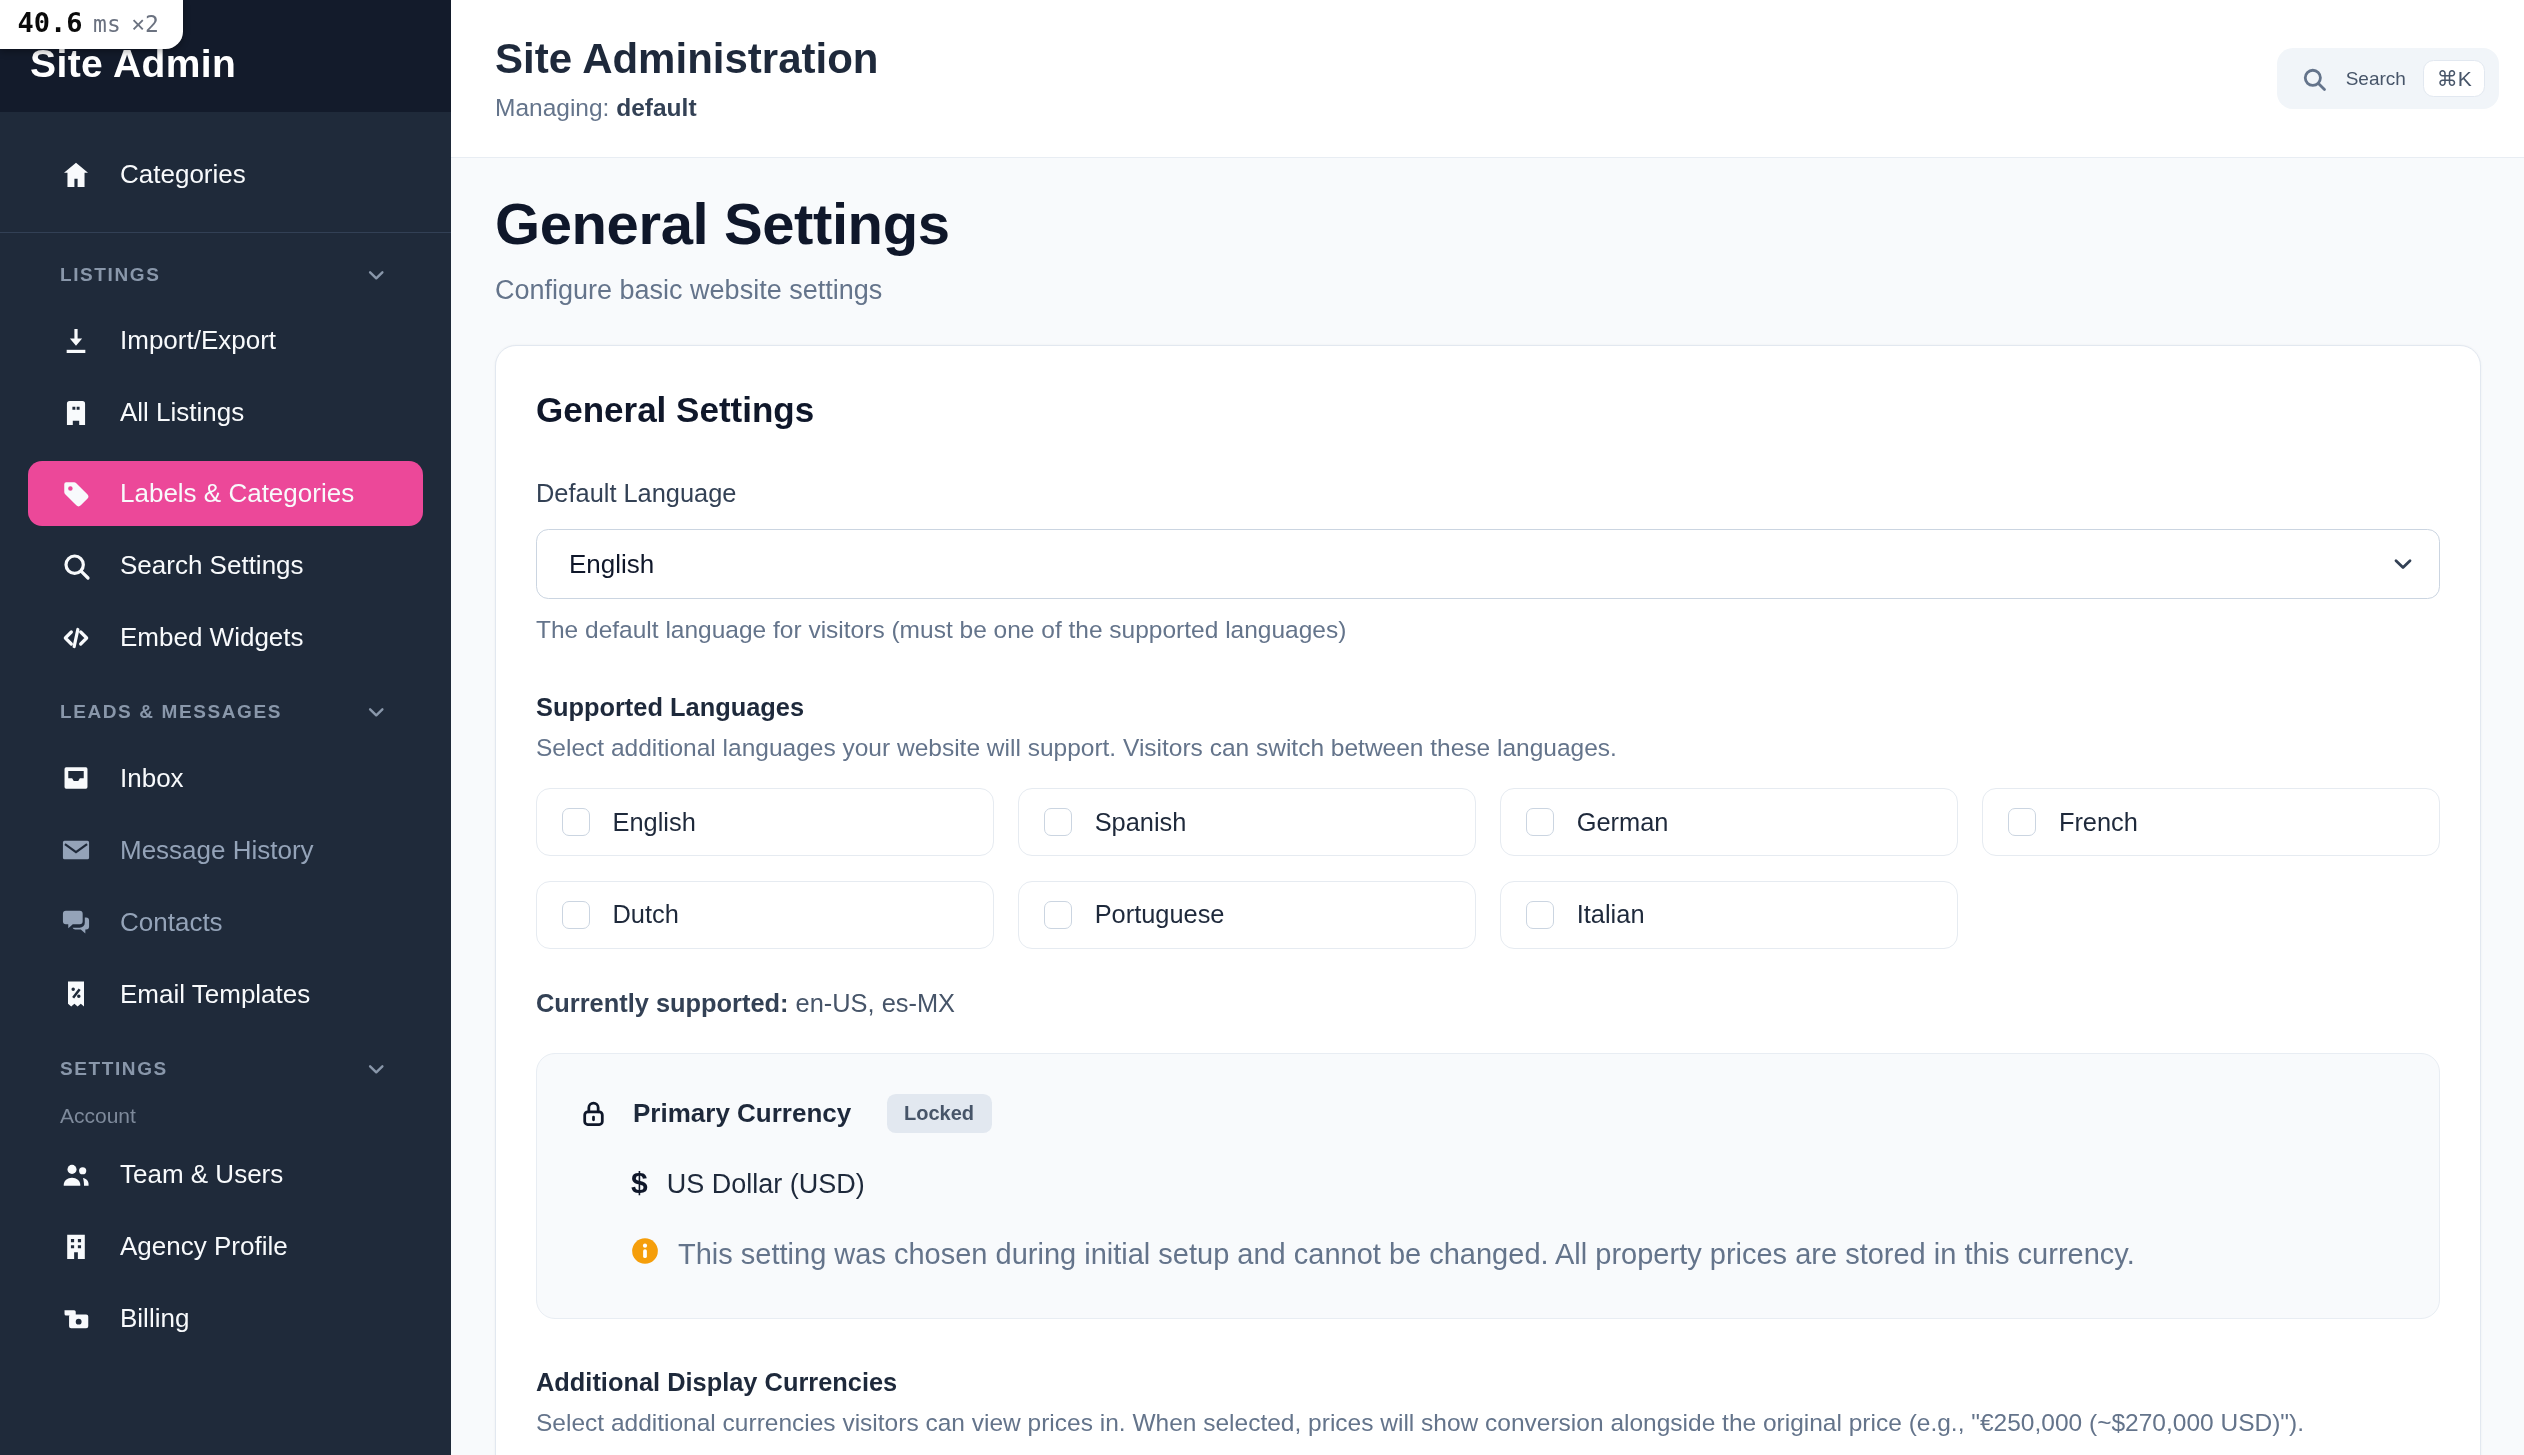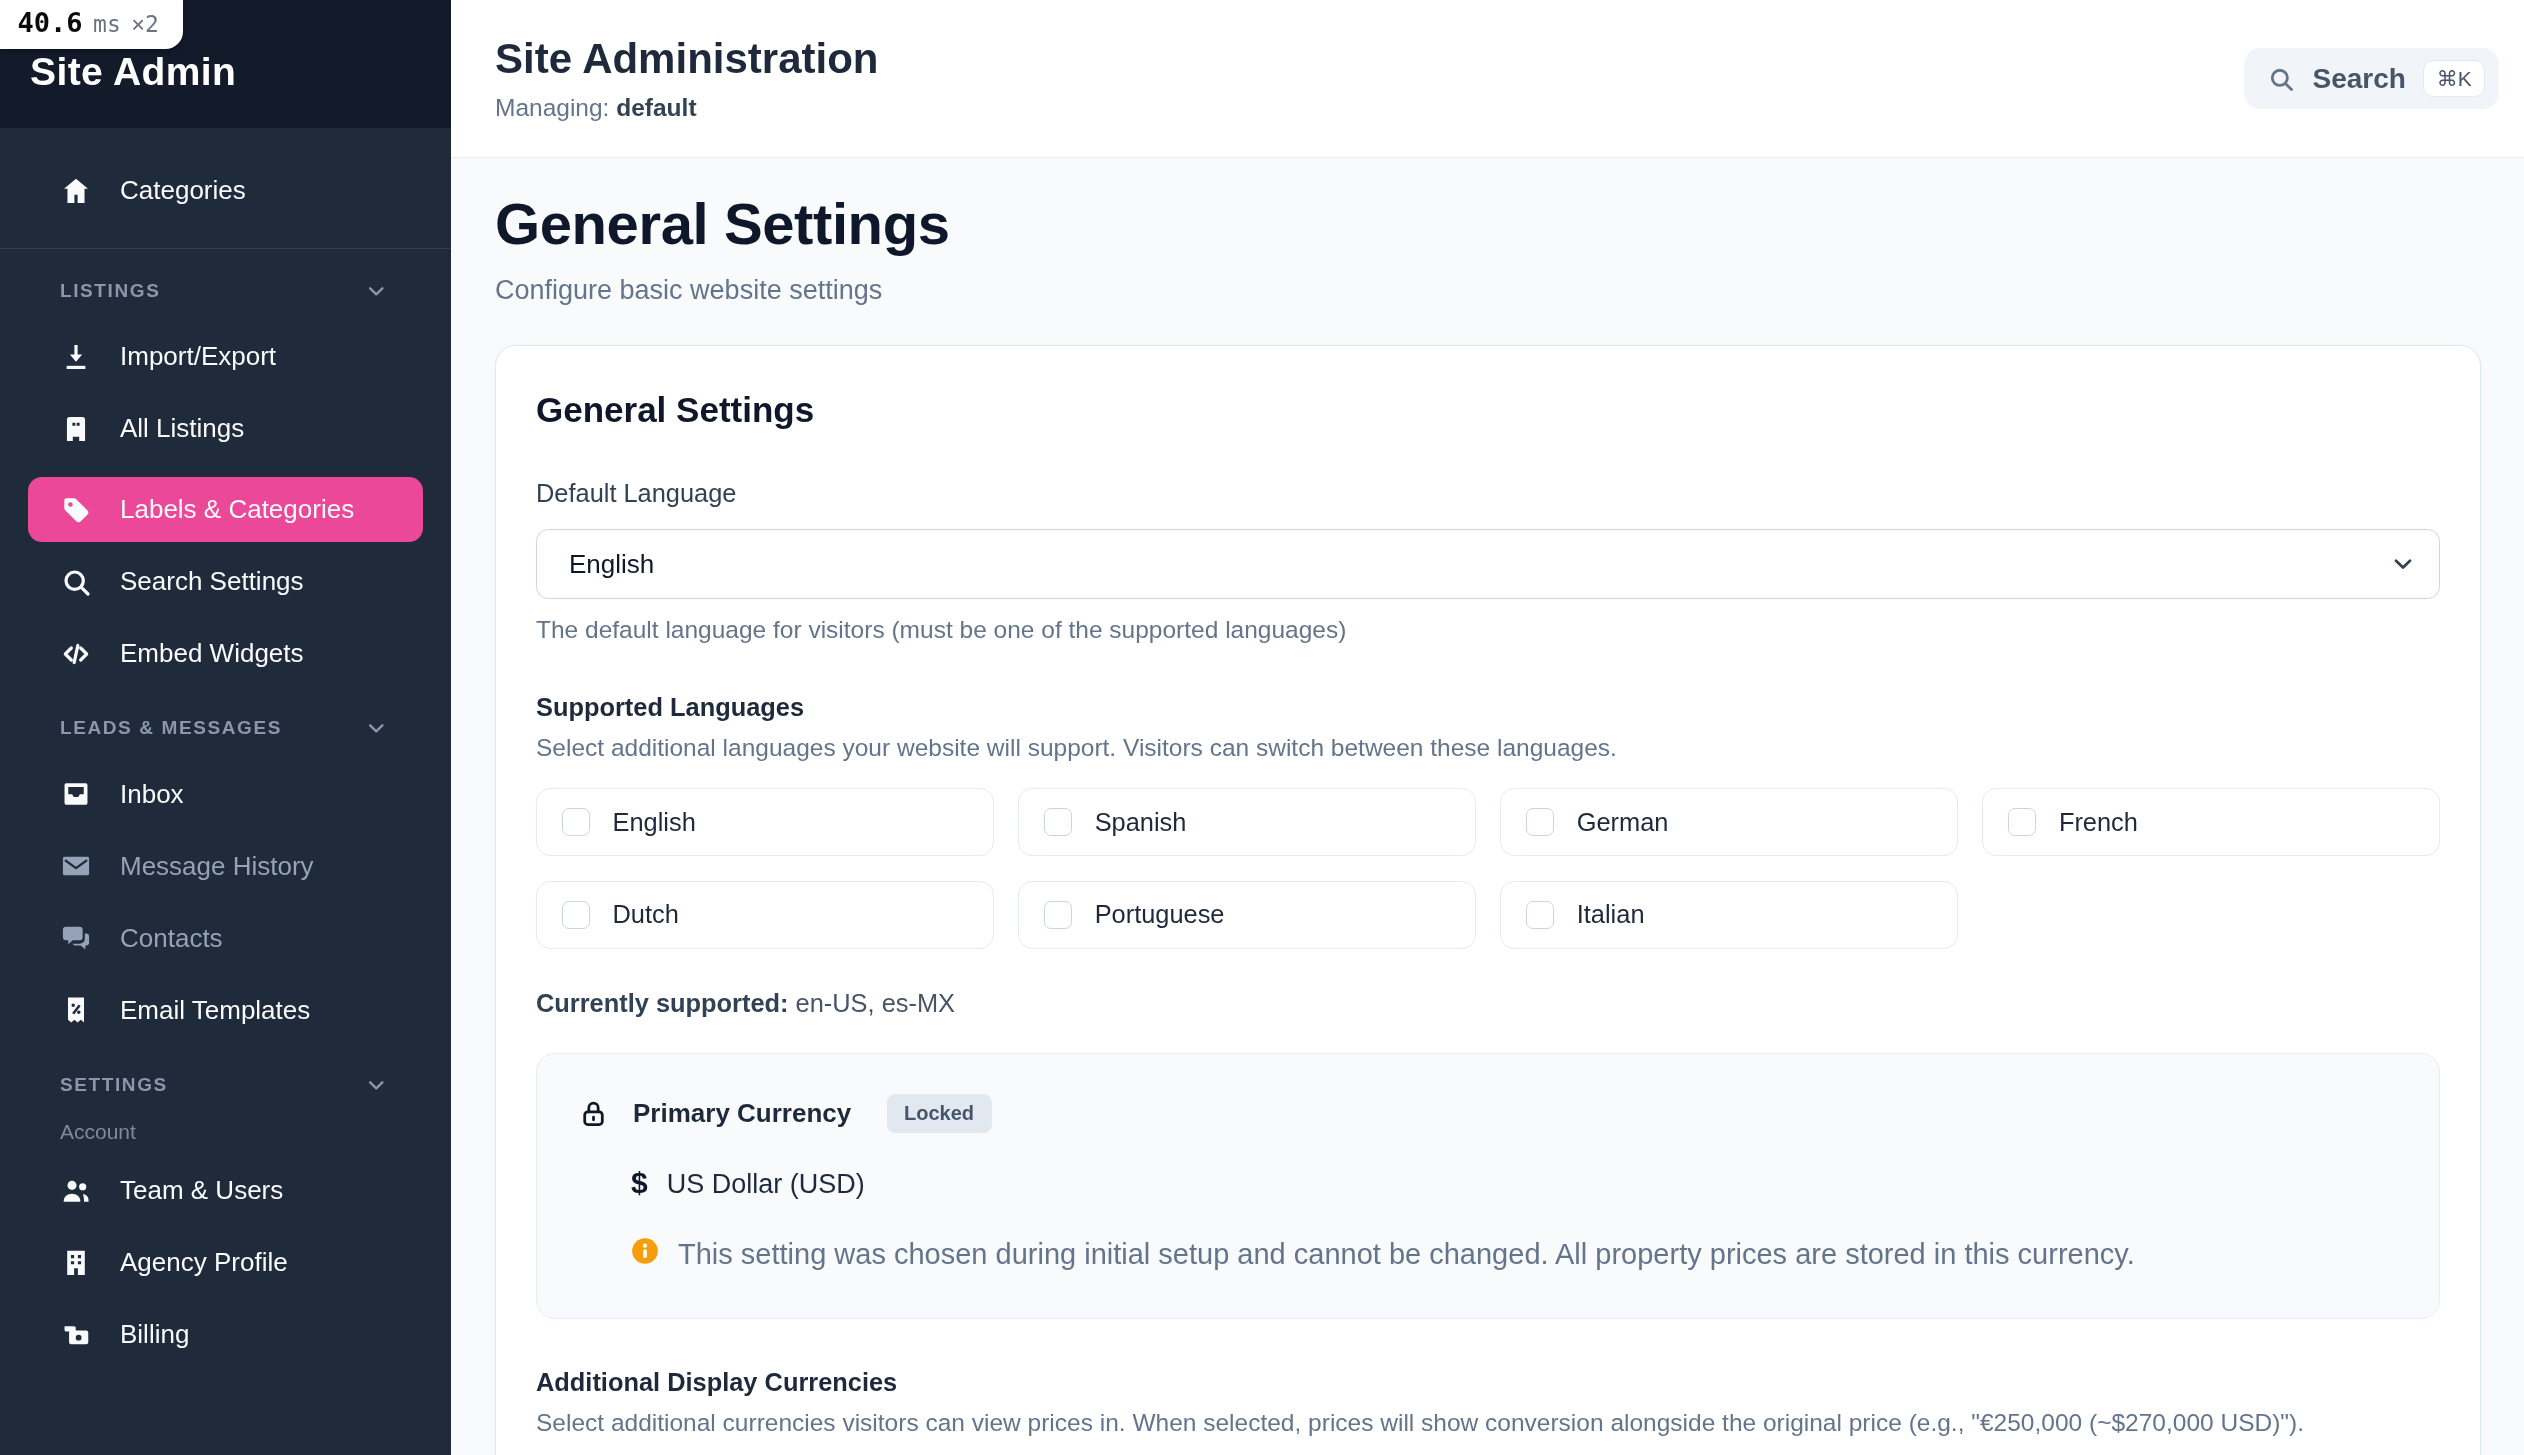--- a/index.html
+++ b/index.html
@@ -25,21 +25,21 @@
   .perf-badge .unit, .perf-badge .times { font-size:23px; color:#6b7280; }
 
   
   .sidebar {
     width:451px; flex-shrink:0; height:100%;
     background:#1f2a3a; color:#f1f5f9;
     display:flex; flex-direction:column;
     position:relative;
   }
   .sidebar-header {
-    height:128px; flex-shrink:0;
+    height:112px; flex-shrink:0;
     background:#131b2b;
     display:flex; align-items:center;
     padding:16px 0 0 30px;
   }
   .sidebar-title { font-size:39px; font-weight:700; color:#ffffff; letter-spacing:0.4px; }
   .nav { padding:30px 28px 17.5px; overflow:hidden; }
   .nav-item {
     display:flex; align-items:center; gap:28px;
     height:65px; margin-bottom:7px;
     padding:0 17.5px 0 32px;
@@ -71,21 +71,21 @@
   .topbar-title { font-size:42px; font-weight:700; color:#1e293b; }
   .topbar-sub { margin-top:10.5px; font-size:24.5px; color:#64748b; }
   .topbar-sub b { color:#334155; font-weight:700; }
   .search-btn {
     display:flex; align-items:center; gap:17.5px;
     background:#f1f5f9; border:none; cursor:pointer;
     height:61px; padding:0 14px 0 23px; border-radius:16px;
     font-family:inherit;
   }
   .search-btn svg { width:28px; height:28px; }
-  .search-btn .lbl { font-size:28px; color:#475569;font-weight:bold; }
+  .search-btn .lbl { font-size:19px; color:#475569; }
   .search-btn kbd {
     font-family:inherit;
     background:#ffffff; border:1.8px solid #e2e8f0; border-radius:10.5px;
     padding:5.3px 12.3px; font-size:21px; color:#475569;
   }
 
   .content { padding:32px 44px 0; }
   .page-title { font-size:58px; font-weight:700; color:#0f172a; letter-spacing:-0.4px; }
   .page-subtitle { margin-top:17.5px; font-size:27px; color:#64748b; }
 

